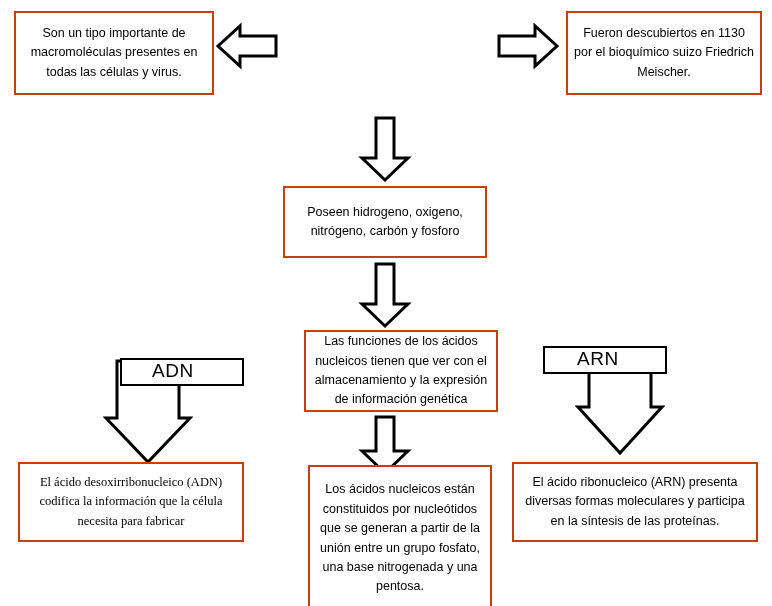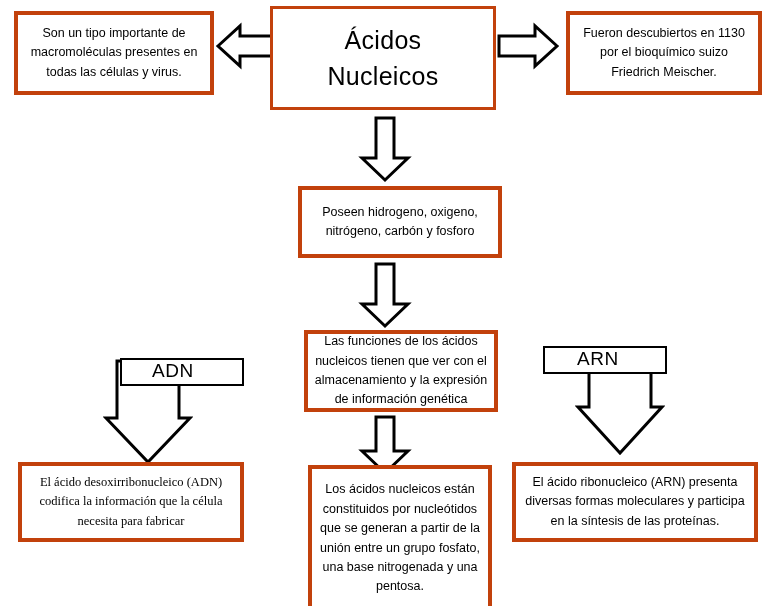--- a/index.html
+++ b/index.html
@@ -14,21 +14,21 @@
   #canvas {
     position: relative;
     width: 772px;
     height: 606px;
     background: #ffffff;
     overflow: hidden;
   }
   .box {
     position: absolute;
     box-sizing: border-box;
-    border: 4px solid #c2410c;
+    border: 2px solid #c2410c;
     background: #ffffff;
     display: flex;
     align-items: center;
     justify-content: center;
     text-align: center;
     font-size: 12.5px;
     line-height: 1.55;
     padding: 4px 6px;
   }
   .box.thick {
@@ -98,32 +98,26 @@
   <svg class="arrow-svg" style="left:575px; top:345px; width:90px; height:112px;" viewBox="0 0 90 112">
     <polygon points="14,3 76,3 76,62 87,62 45,108 3,62 14,62" fill="#ffffff" stroke="#000000" stroke-width="3"></polygon>
   </svg>
 
   <div class="label-box" style="left:120px; top:358px; width:124px; height:28px;"></div>
   <div class="arrow-label" style="left:152px; top:360px;">ADN</div>
 
   <div class="label-box" style="left:543px; top:346px; width:124px; height:28px;"></div>
   <div class="arrow-label" style="left:577px; top:348px;">ARN</div>
 
-  <div class="box thick title-box" style="left:270px; top:6px; width:226px; height:104px; z-index:6;">
-    <div>
-      <span class="line1">Ácidos</span>
-      <span class="line2">Nucleicos</span>
-    </div>
-  </div>
 
   <div class="box" style="left:14px; top:11px; width:200px; height:84px; z-index:6;">Son un tipo importante de macromoléculas presentes en todas las células y virus.</div>
 
   <div class="box" style="left:566px; top:11px; width:196px; height:84px; z-index:6;">Fueron descubiertos en 1130 por el bioquímico suizo Friedrich Meischer.</div>
 
-  <div class="box" style="left:283px; top:186px; width:204px; height:72px; z-index:6;margin-left:15px;">Poseen hidrogeno, oxigeno, nitrógeno, carbón y fosforo</div>
+  <div class="box" style="left:283px; top:186px; width:204px; height:72px; z-index:6;">Poseen hidrogeno, oxigeno, nitrógeno, carbón y fosforo</div>
 
   <div class="box" style="left:304px; top:330px; width:194px; height:82px; z-index:6;">Las funciones de los ácidos nucleicos tienen que ver con el almacenamiento y la expresión de información genética</div>
 
   <div class="box" style="left:18px; top:462px; width:226px; height:80px; z-index:6;font-family:Liberation Serif, serif;">El ácido desoxirribonucleico (ADN) codifica la información que la célula necesita para fabricar</div>
 
   <div class="box" style="left:308px; top:465px; width:184px; height:147px; z-index:6;">Los ácidos nucleicos están constituidos por nucleótidos que se generan a partir de la unión entre un grupo fosfato, una base nitrogenada y una pentosa.</div>
 
   <div class="box" style="left:512px; top:462px; width:246px; height:80px; z-index:6;">El ácido ribonucleico (ARN) presenta diversas formas moleculares y participa en la síntesis de las proteínas.</div>
 
 </div>

